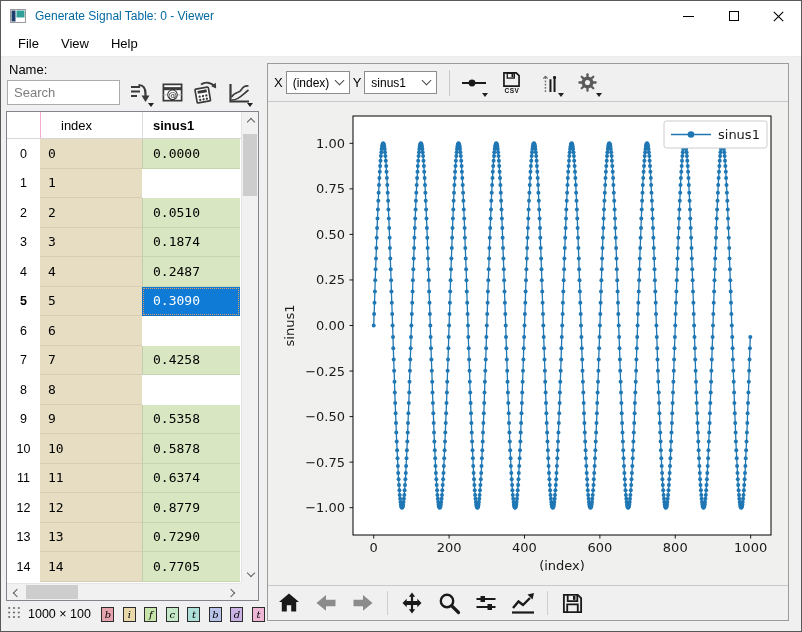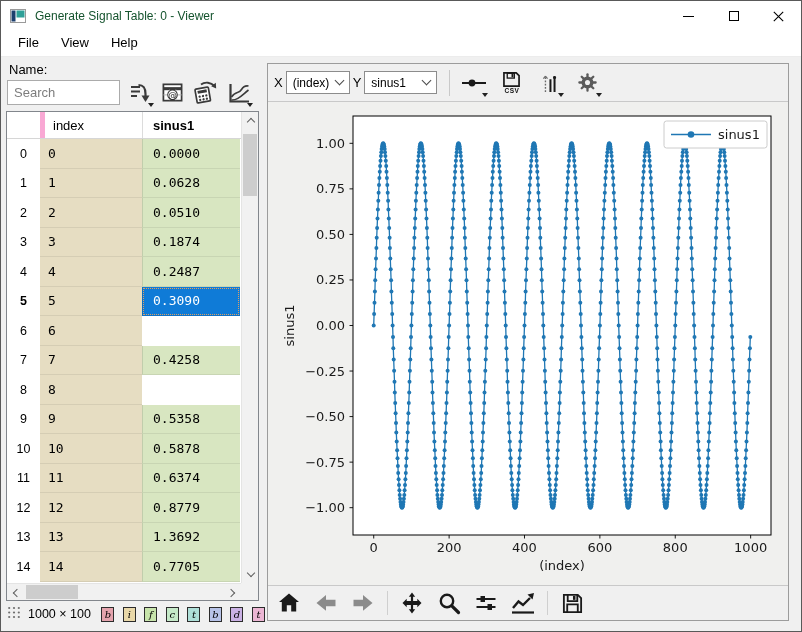--- a/index.html
+++ b/index.html
@@ -2,43 +2,43 @@
 <html><head>
 <meta charset="utf-8">
 <style>
   * { margin:0; padding:0; box-sizing:border-box; }
   body { background:#ffffff; font-family:"Liberation Sans", sans-serif; }
   .window { position:relative; width:802px; height:632px; border:1px solid #595959; background:#f0f0f0; overflow:hidden; }
 
   
   .titlebar { position:absolute; top:0; left:0; right:0; height:30px; background:#fff; display:flex; align-items:center; }
   .app-icon { margin-left:9px; width:16px; height:16px; display:inline-flex; }
-  .title-text { margin-left:9px; font-size:12px; color:#14532d; }
+  .title-text { margin-left:9px; font-size:12px; color:#0369a1; }
   .win-controls { margin-left:auto; display:flex; height:30px; }
   .wc { width:45px; height:30px; display:flex; align-items:center; justify-content:center; cursor:default; }
   .glyph-min { width:11px; height:1px; background:#000; display:block; }
   .glyph-max { width:10px; height:10px; border:1px solid #000; display:block; }
 
   
-  .menubar { position:absolute; top:30px; left:0; right:0; height:26px; background:#fff; display:flex; align-items:flex-end; padding-left:6px; border-bottom:1px solid #ececec; }
+  .menubar { position:absolute; top:30px; left:0; right:0; height:26px; background:#fff; display:flex; align-items:center; padding-left:6px; border-bottom:1px solid #ececec; }
   .menu-item { padding:0 11px; font-size:13px; line-height:26px; color:#000; }
 
   
   .name-label { position:absolute; left:8px; top:61px; font-size:13px; }
   .search-input { position:absolute; left:6px; top:79px; width:113px; height:25px; border:1px solid #ababab; font-size:13px; padding:0 6px; font-family:"Liberation Sans",sans-serif; background:#fff; }
   .search-input::placeholder { color:#7d7d7d; }
   .left-toolbar { position:absolute; left:123px; top:76px; display:flex; gap:2px; }
   .icon-btn { position:relative; width:31px; height:31px; background:transparent; border:none; display:flex; flex-direction:column; align-items:center; justify-content:center; padding:0; cursor:default; }
   .caret { position:absolute; right:1px; bottom:1px; width:0; height:0; border-left:3.5px solid transparent; border-right:3.5px solid transparent; border-top:4.5px solid #222; }
 
   .table-frame { position:absolute; left:5px; top:110px; width:253px; height:490px; border:1px solid #82868c; background:#fff; }
   .thead { display:flex; height:27px; border-bottom:1px solid #d6d6d6; background:#fff; font-size:13px; }
   .th { display:flex; align-items:center; }
   .th.corner { width:33px; }
-  .th.col-index { width:102px; padding-left:8px; border-left:5px solid #f9a8d4; }
+  .th.col-index { width:102px; padding-left:20px; border-left:1px solid #f9a8d4; }
   .th.col-sinus { width:98px; padding-left:10px; border-left:1px solid #dcdcdc; font-weight:bold; }
   .tbody { position:absolute; top:27px; left:0; right:17px; bottom:17px; overflow:hidden; }
   .trow { display:flex; height:29.5px; }
   .rh { width:33px; display:flex; align-items:center; justify-content:center; font-size:12.5px; background:#fff; }
   .rh.selhdr { font-weight:bold; }
   .ci { width:102px; background:#e6ddc2; font-family:"DejaVu Sans Mono",monospace; font-size:13px; padding-left:8px; display:flex; align-items:center; border-bottom:1px solid rgba(0,0,0,0.07); }
   .cs { width:98px; background:#d8e6c1; font-family:"DejaVu Sans Mono",monospace; font-size:13px; padding-left:10px; display:flex; align-items:center; border-bottom:1px solid rgba(0,0,0,0.07); border-left:1px solid rgba(0,0,0,0.10); }
   .cs.sel { background:#0f7bd7; color:#fff; outline:1.5px dotted #e0a05f; outline-offset:-2px; }
 
   .vscroll { position:absolute; top:0; right:0; width:17px; bottom:17px; background:#f1f1f1; border-left:1px solid #e4e4e4; }
@@ -172,21 +172,20 @@
     </div>
     <div class="tbody">
         <div class="trow">
           <div class="rh">0</div>
           <div class="ci">0</div>
           <div class="cs">0.0000</div>
         </div>
         <div class="trow">
           <div class="rh">1</div>
           <div class="ci">1</div>
-          <div class="cs">0.0628</div>
         </div>
         <div class="trow">
           <div class="rh">2</div>
           <div class="ci">2</div>
           <div class="cs">0.0510</div>
         </div>
         <div class="trow">
           <div class="rh">3</div>
           <div class="ci">3</div>
           <div class="cs">0.1874</div>
@@ -230,21 +229,21 @@
           <div class="cs">0.6374</div>
         </div>
         <div class="trow">
           <div class="rh">12</div>
           <div class="ci">12</div>
           <div class="cs">0.8779</div>
         </div>
         <div class="trow">
           <div class="rh">13</div>
           <div class="ci">13</div>
-          <div class="cs">1.3692</div>
+          <div class="cs">0.7290</div>
         </div>
         <div class="trow">
           <div class="rh">14</div>
           <div class="ci">14</div>
           <div class="cs">0.7705</div>
         </div>
       </div>
     <div class="vscroll">
       <div class="sb-btn" style="top:0;">
           <span class="chv up"></span>

